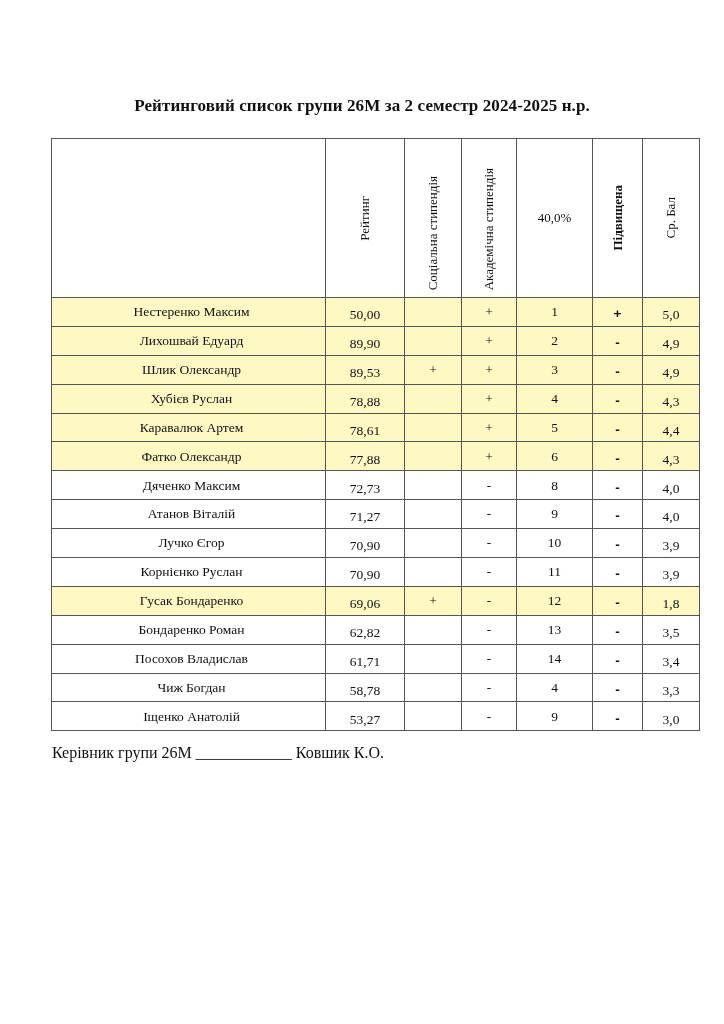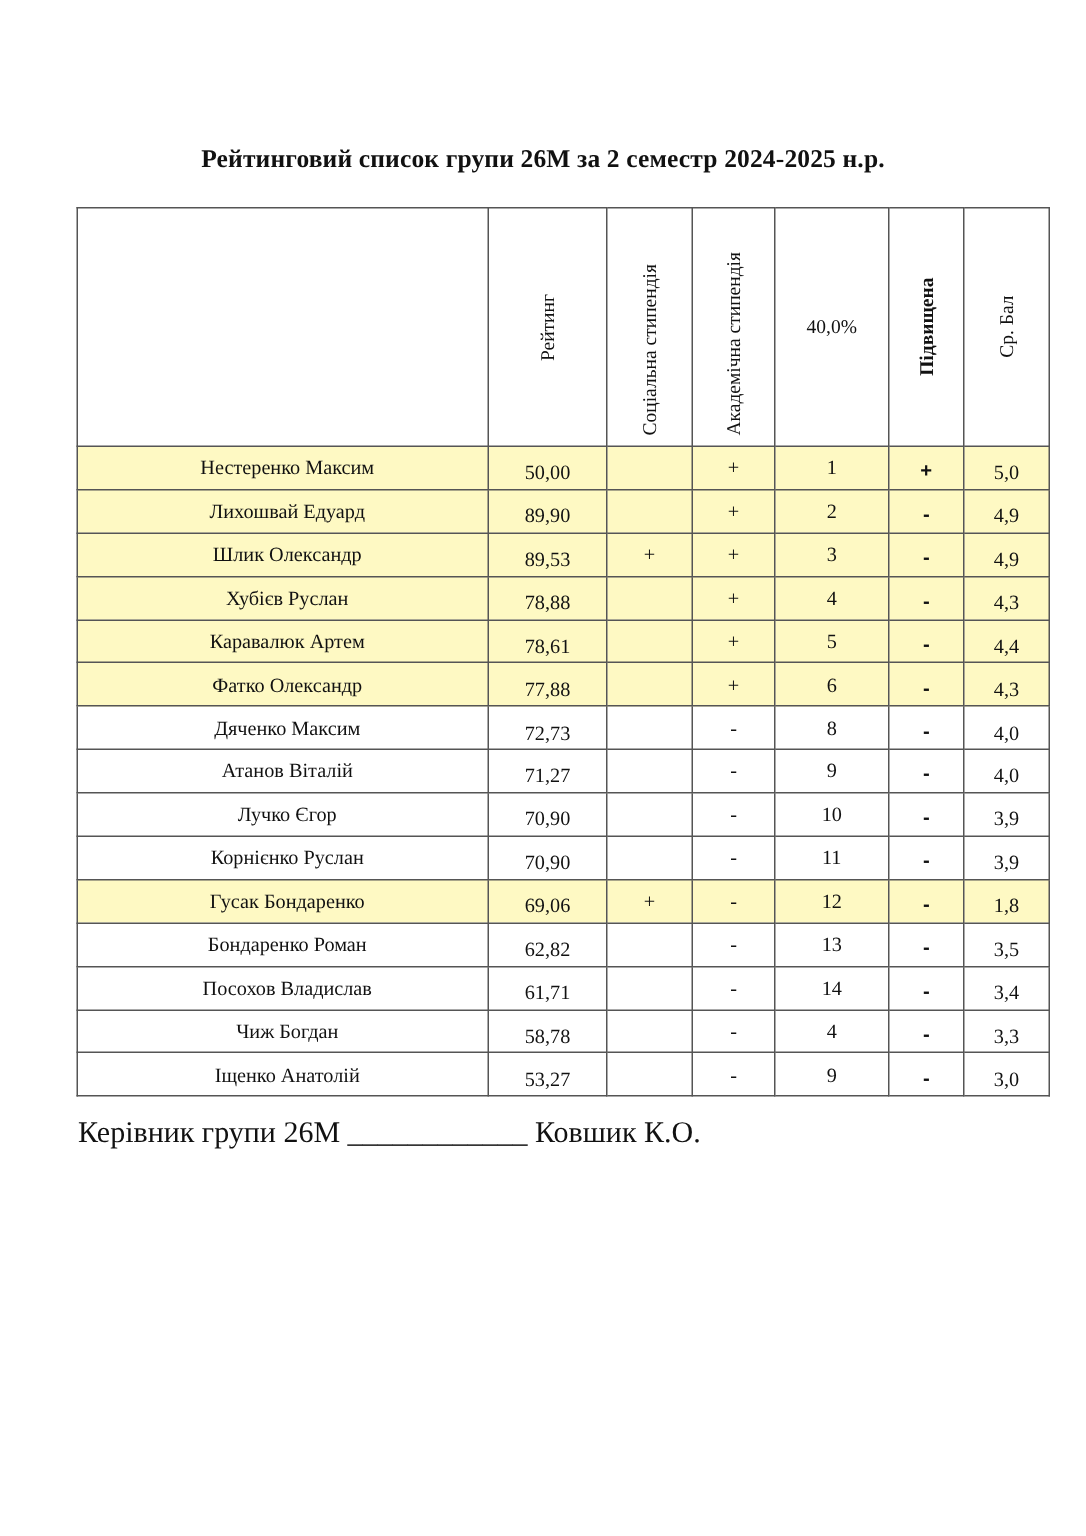--- a/index.html
+++ b/index.html
@@ -14,21 +14,21 @@
     .vert { writing-mode: vertical-rl; transform: rotate(180deg); display: inline-block; white-space: nowrap; }
     .vert-bottom { display: flex; align-items: flex-end; justify-content: center; height: 152px; padding-bottom: 4px; box-sizing: border-box;}
     .vert-mid { display: flex; align-items: center; justify-content: center; height: 156px; }
     th.bold .vert { font-weight: bold; }
     table.rating td { height: 21.9px; font-size: 13.5px; text-align: center; line-height: 1; }
     td.name { text-align: left; padding-left: 6px !important; }
     td.rate { padding-top: 6px !important; }
     td.mark-bold { font-weight: bold; font-family: "Liberation Sans", "DejaVu Sans", sans-serif; font-size: 13px; padding-top: 4px !important; }
     td.avg { padding-top: 6px !important; }
     tr.hl td { background: #fef9c3; }
-    .footer { position: absolute; left: 52px; top: 744px; font-size: 20px; }
+    .footer { position: absolute; left: 52px; top: 744px; font-size: 16px; }
   </style>
 </head>
 <body>
 
 <div class="title">Рейтинговий список групи 26М за 2 семестр 2024-2025 н.р.</div>
 
 <table class="rating">
   <colgroup>
     <col style="width:274px">
       <col style="width:79px">

